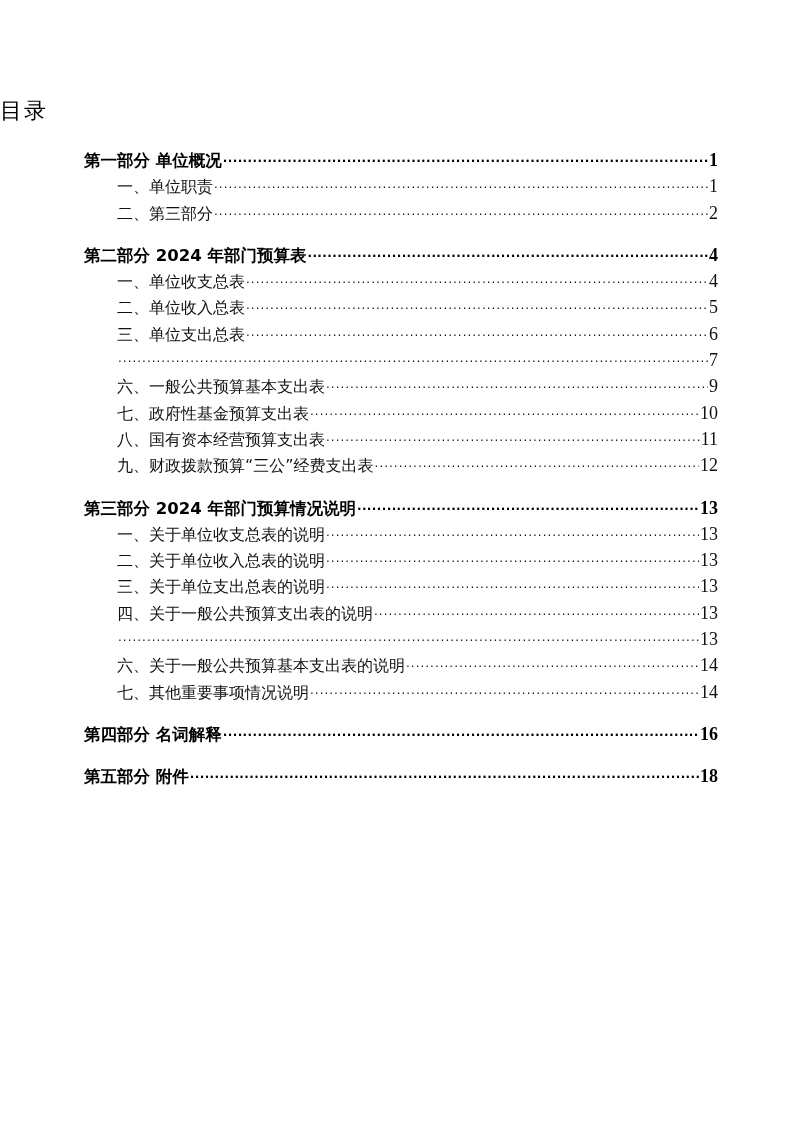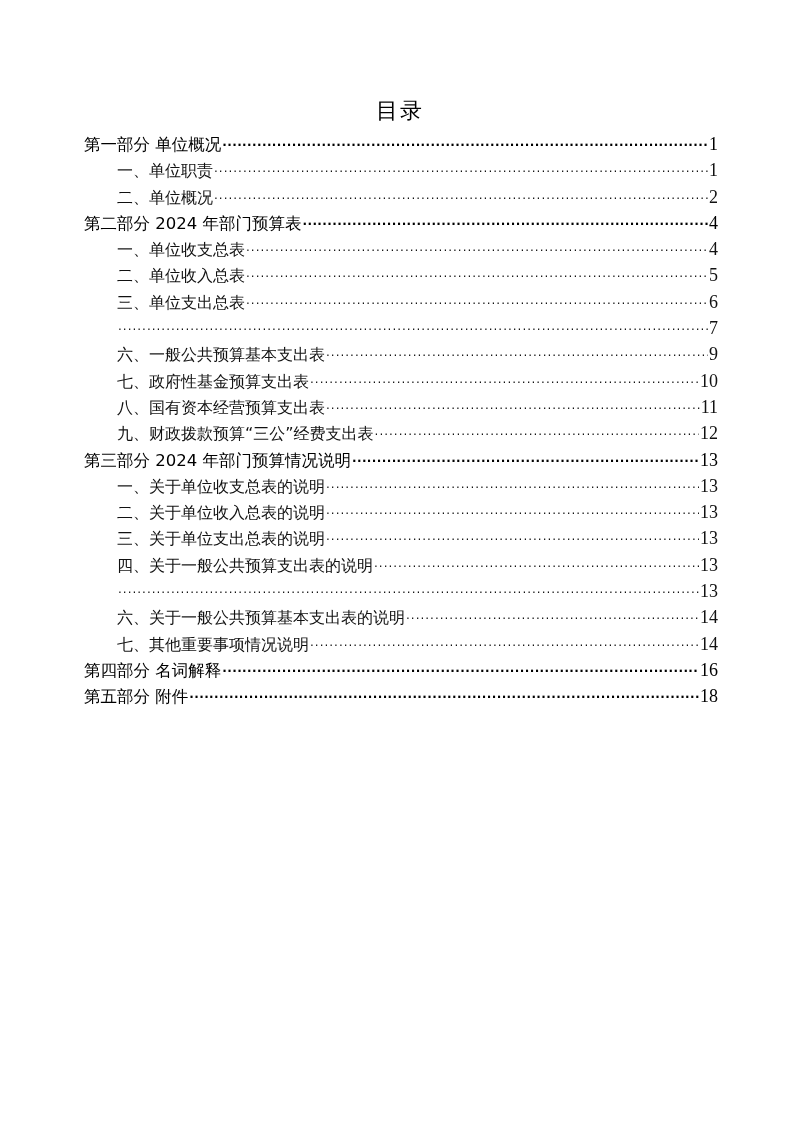--- a/index.html
+++ b/index.html
@@ -1,22 +1,22 @@
 <!DOCTYPE html>
 <html><head>
   <meta charset="utf-8">
   <style>
     html, body { margin: 0; padding: 0; background: #ffffff; }
     body { width: 800px; height: 1132px; position: relative; overflow: hidden;
            font-family: "Liberation Serif", "DejaVu Serif", serif; color: #000; }
-    .title { position: absolute; top: 96px; left: 0; width: 800px; text-align: center;
+    .title { position: absolute; top: 96px; left: 0; width: 800px; 
              font-size: 22px; font-family: "DejaVu Sans", sans-serif; letter-spacing: 2px; }
     .toc { position: absolute; top: 131px; left: 84px; width: 634px; }
     .row { display: flex; align-items: baseline; height: 26.3px; line-height: 26.3px; font-size: 17px; }
-    .row.l1 { font-weight: normal; font-family: "DejaVu Sans", sans-serif; font-size: 16.5px; }
+    .row.l1 { font-weight: bold; font-family: "DejaVu Sans", sans-serif; font-size: 16.5px; margin-top: 16px; }
     .row.l1 .num, .row.l1 .lbl-en { font-family: "Liberation Serif", serif; font-size: 18px; }
     .row.l2 { padding-left: 33px; font-family: "DejaVu Sans", sans-serif; font-weight: normal; font-size: 16px; color: #111; text-align: right; }
     .row.l2 .num { font-family: "Liberation Serif", serif; font-size: 18px; }
     .lbl { white-space: nowrap; }
     .dots { flex: 1; overflow: hidden; white-space: nowrap; margin: 0 1px; position: relative; top: -4px; }
     .dots::before { content: "................................................................................................................................................................................................................................................................................................"; letter-spacing: 1px; font-size: 12px; }
     .row.l1 .dots::before { font-weight: bold; letter-spacing: 0.4px; }
     .num { white-space: nowrap; }
   </style>
 </head>
@@ -29,21 +29,21 @@
       <span class="lbl">第一部分  单位概况</span>
       <span class="dots"></span>
       <span class="num">1</span>
     </div>
   <div class="row l2">
       <span class="lbl">一、单位职责</span>
       <span class="dots"></span>
       <span class="num">1</span>
     </div>
   <div class="row l2">
-      <span class="lbl">二、单位概况</span>
+      <span class="lbl">二、第三部分</span>
       <span class="dots"></span>
       <span class="num">2</span>
     </div>
   <div class="row l1">
       <span class="lbl">第二部分  2024 年部门预算表</span>
       <span class="dots"></span>
       <span class="num">4</span>
     </div>
   <div class="row l2">
       <span class="lbl">一、单位收支总表</span>

